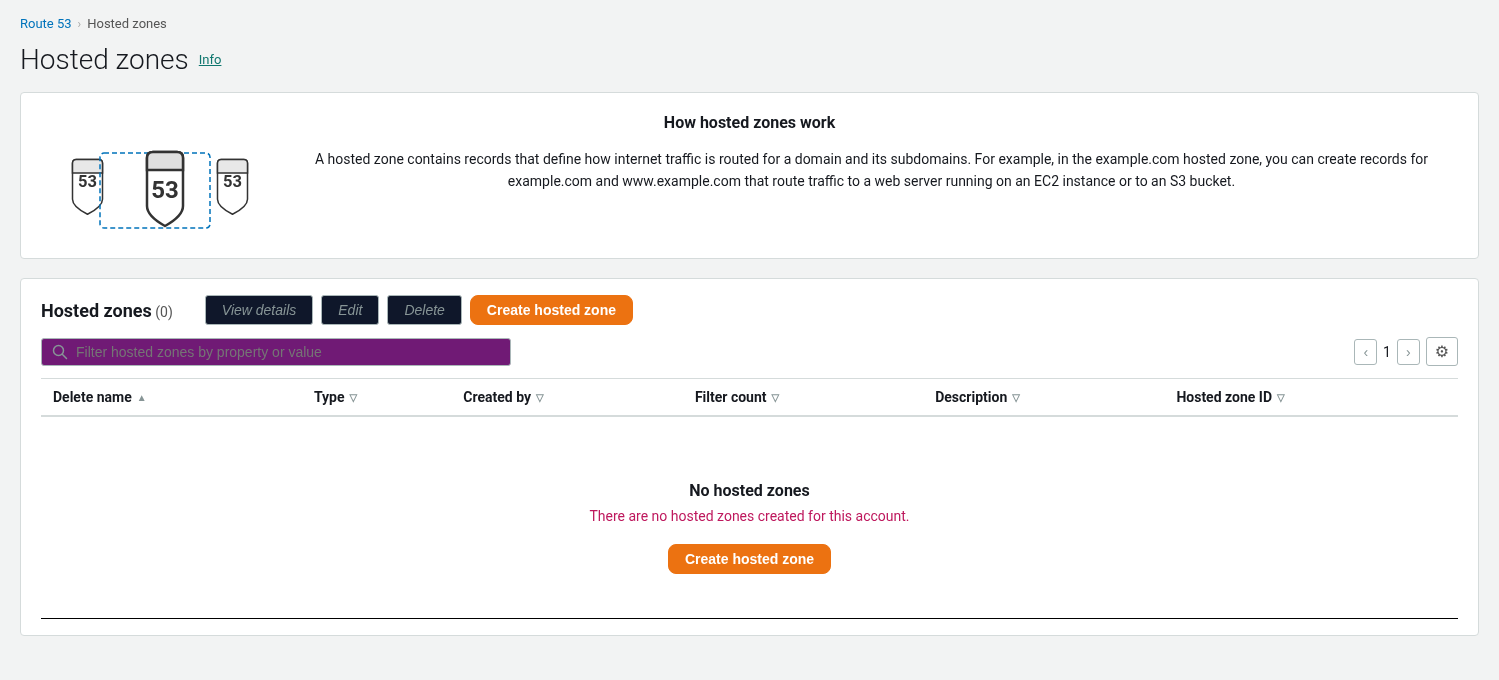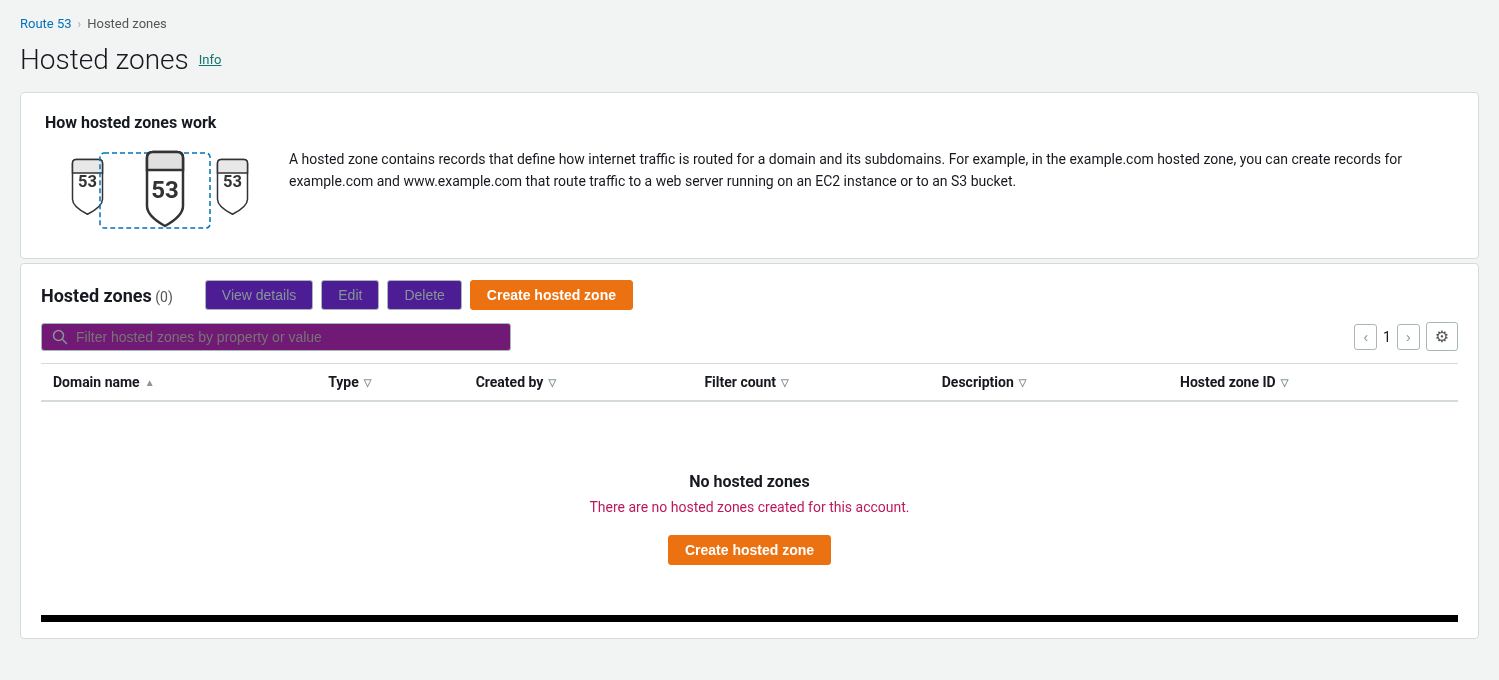--- a/index.html
+++ b/index.html
@@ -44,21 +44,22 @@
       color: #0f766e;
       font-size: 13px;
       cursor: pointer;
     }
     
     .info-panel {
       background: #fff;
       border: 1px solid #d5dbdb;
       border-radius: 4px;
       padding: 20px 24px;
-      margin-bottom: 4px;
+      margin-bottom: 19px;
+      text-align: center;
     }
     .info-panel-title {
       font-size: 16px;
       font-weight: 700;
       color: #16191f;
       margin-bottom: 16px;
     }
     .info-panel-content {
       display: flex;
       align-items: flex-start;
@@ -102,27 +103,29 @@
       border-radius: 3px;
       font-size: 14px;
       cursor: pointer;
       border: 1px solid #aab7b8;
       background: #fff;
       color: #16191f;
     }
     .btn-disabled {
       color: #879596;
       cursor: default;
-      background: #4c1d95;
+      background: #0f172a;
+      font-style: italic;
     }
     .btn-primary {
       background: #ec7211;
       border-color: #ec7211;
       color: #fff;
       font-weight: 700;
+      border-radius: 8px;
     }
     
     .search-row {
       display: flex;
       align-items: center;
       justify-content: space-between;
       margin-bottom: 12px;
     }
     .search-box {
       display: flex;
@@ -194,22 +197,22 @@
     .th-inner {
       display: flex;
       align-items: center;
       gap: 5px;
     }
     .sort-icon {
       color: #879596;
       font-size: 10px;
     }
     .data-table td {
-      padding: 10px 12px;
-      border-bottom: 7px solid #000000;
+      padding: 4px 12px;
+      border-bottom: 1px solid #000000;
     }
     
     .empty-state {
       text-align: center;
       padding: 60px 20px 40px;
     }
     .empty-title {
       font-size: 16px;
       font-weight: 700;
       color: #16191f;
@@ -306,21 +309,21 @@
         <button class="page-nav-btn">›</button>
         <button class="gear-btn">⚙</button>
       </div>
     </div>
 
     <table class="data-table">
       <thead>
         <tr>
           <th>
             <div class="th-inner">
-              <span>Domain name</span>
+              <span>Delete name</span>
               <span class="sort-icon">▲</span>
             </div>
           </th>
           <th>
             <div class="th-inner">
               <span>Type</span>
               <span class="sort-icon">▽</span>
             </div>
           </th>
           <th>

